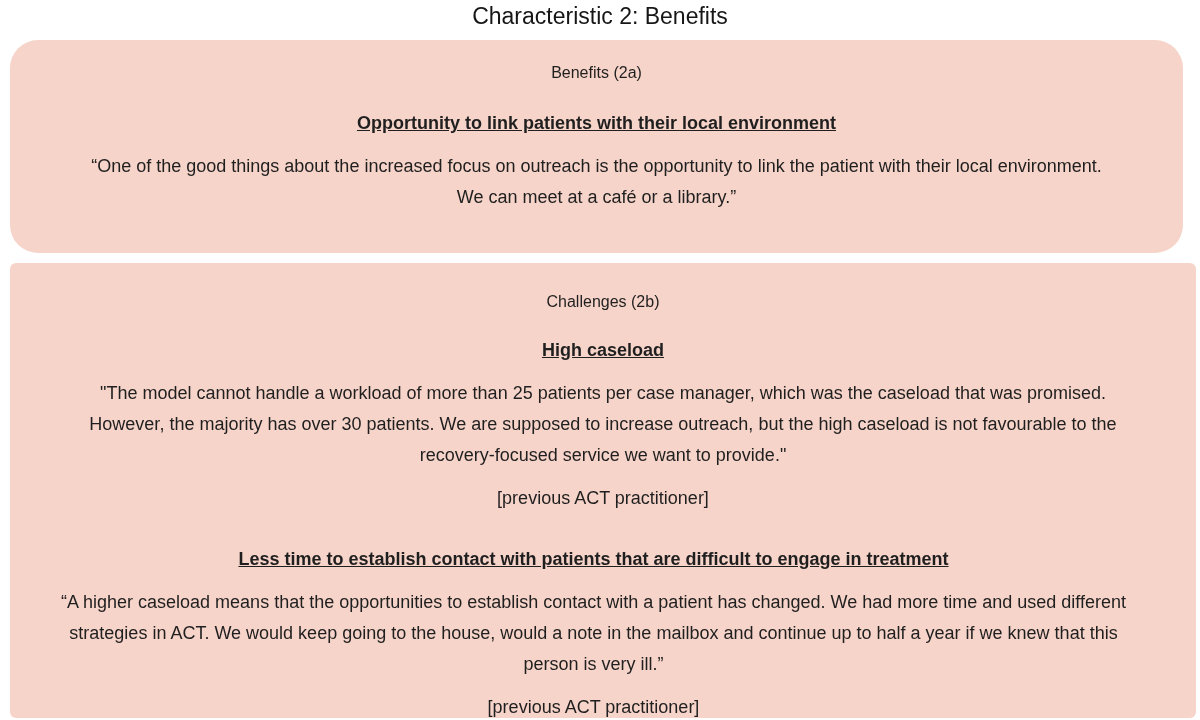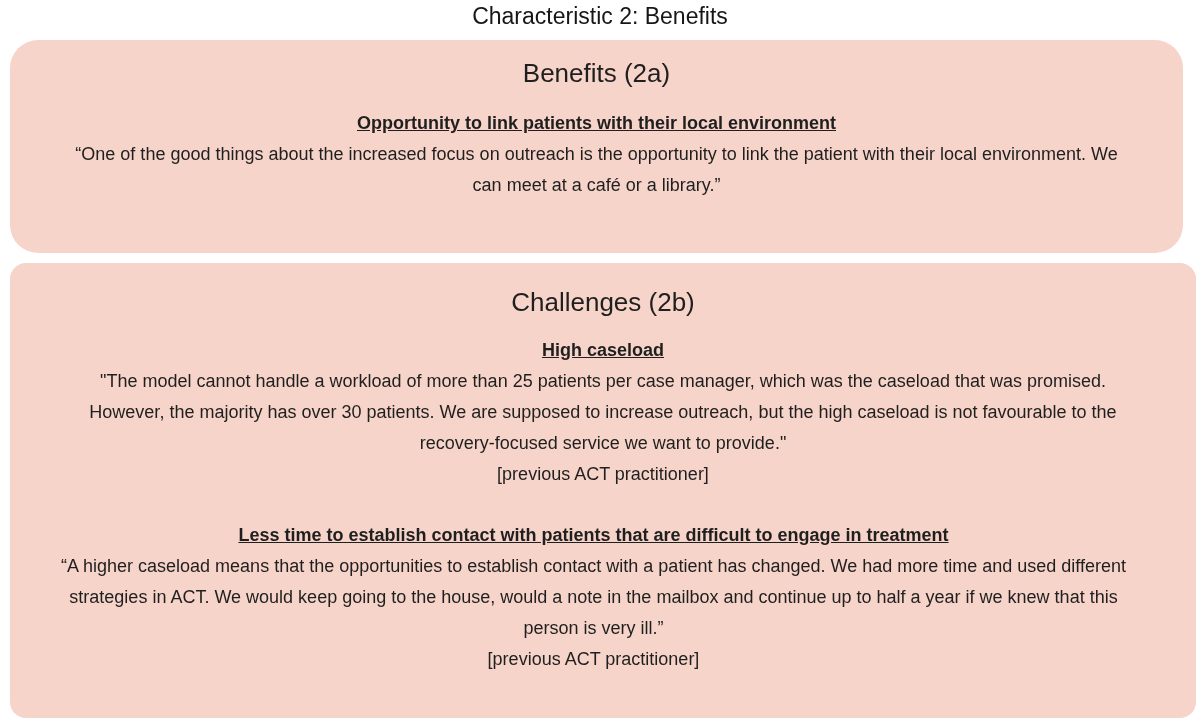--- a/index.html
+++ b/index.html
@@ -42,24 +42,24 @@
     top: 40px;
     width: 1173px;
     height: 213px;
     border-radius: 28px;
   }
   .box--challenges {
     left: 10px;
     top: 263px;
     width: 1186px;
     height: 455px;
-    border-radius: 16px;
+    border-radius: 6px;
   }
   .box-header {
-    font-size: 26px;
+    font-size: 16px;
     line-height: 26px;
     margin: 0;
     font-weight: normal;
   }
   .box--benefits .box-header { margin-top: 20px; }
   .box--challenges .box-header { margin-top: 26px; }
   .quote-section {
     padding: 0 56px;
   }
   .box--benefits .quote-section { margin-top: 22px; }
@@ -68,21 +68,21 @@
   .quote-heading {
     font-size: 18px;
     line-height: 31px;
     font-weight: bold;
     margin: 0;
     text-decoration: underline;
   }
   .quote-text, .quote-attribution {
     font-size: 18px;
     line-height: 31px;
-    margin: 0;
+    margin: 12px;
   }
 </style>
 </head>
 <body>
 
 <h1 class="figure-title">Characteristic 2: Benefits</h1>
 
 <section class="box box--benefits">
   <h2 class="box-header">Benefits (2a)</h2>
   <div class="quote-section">

